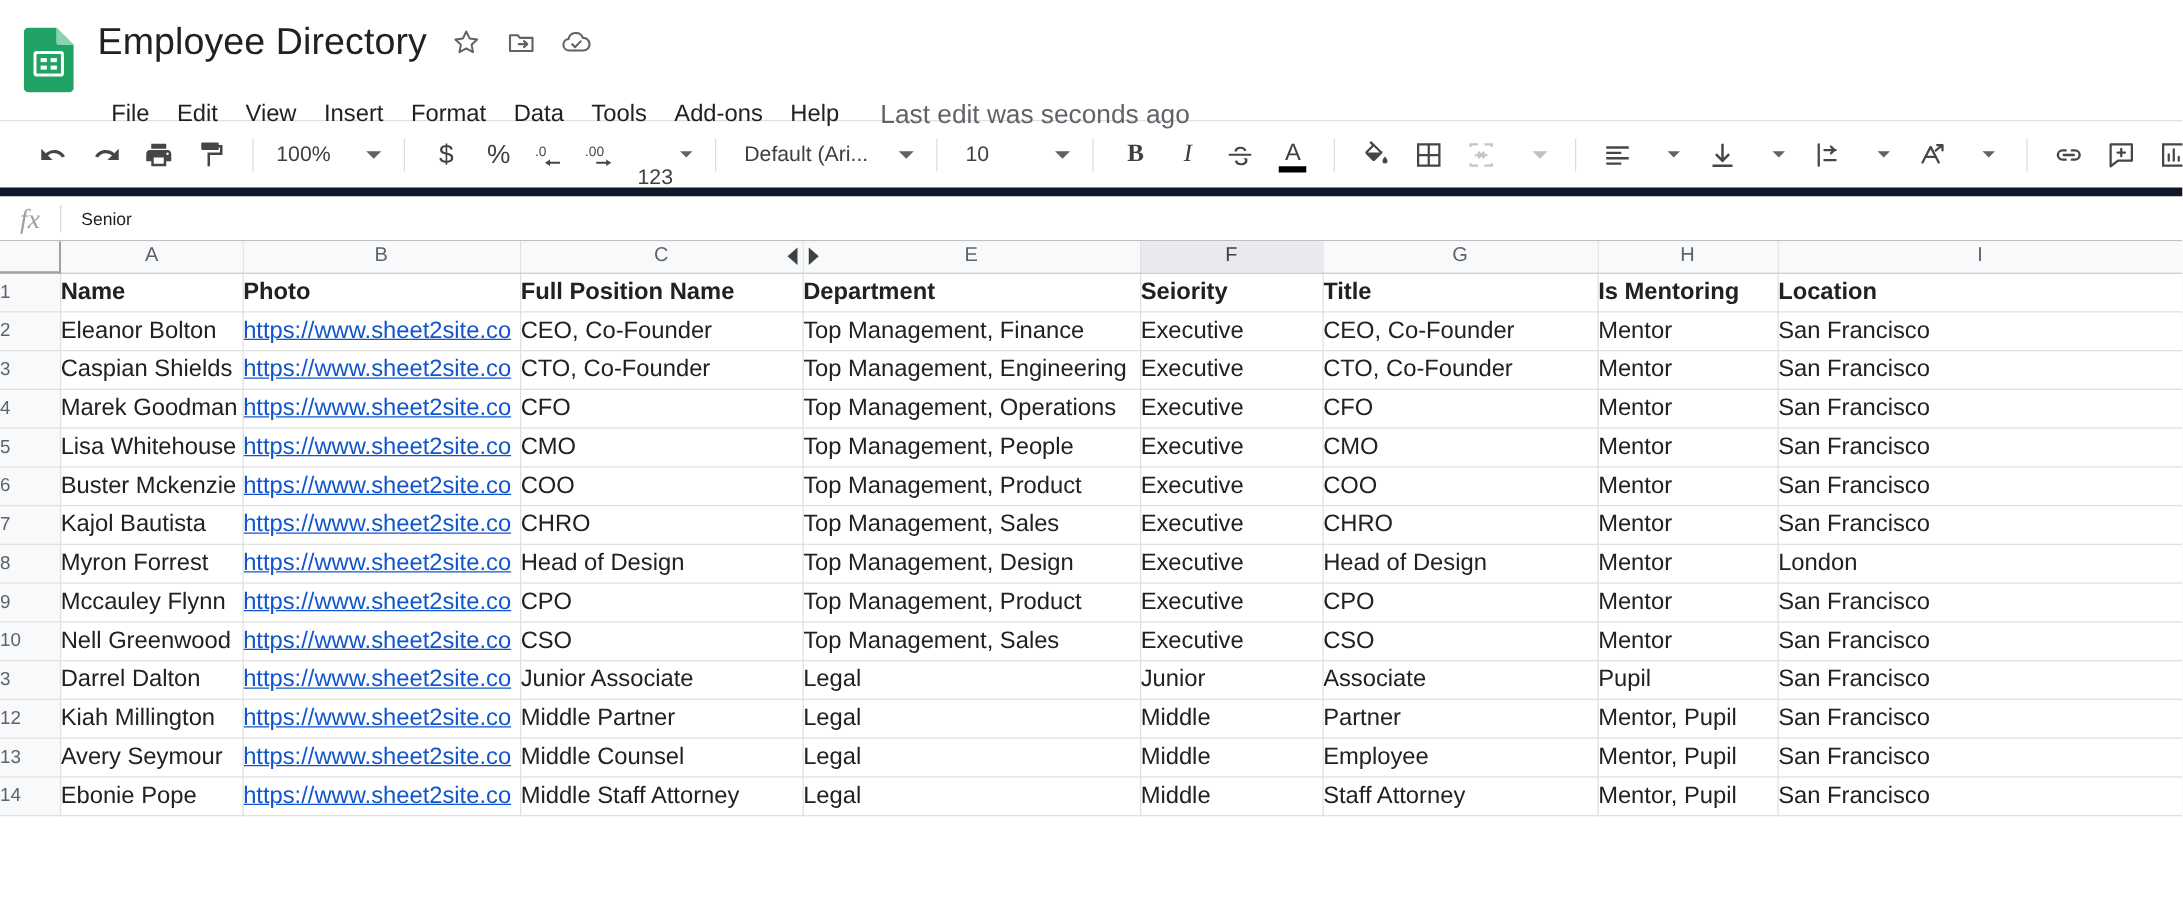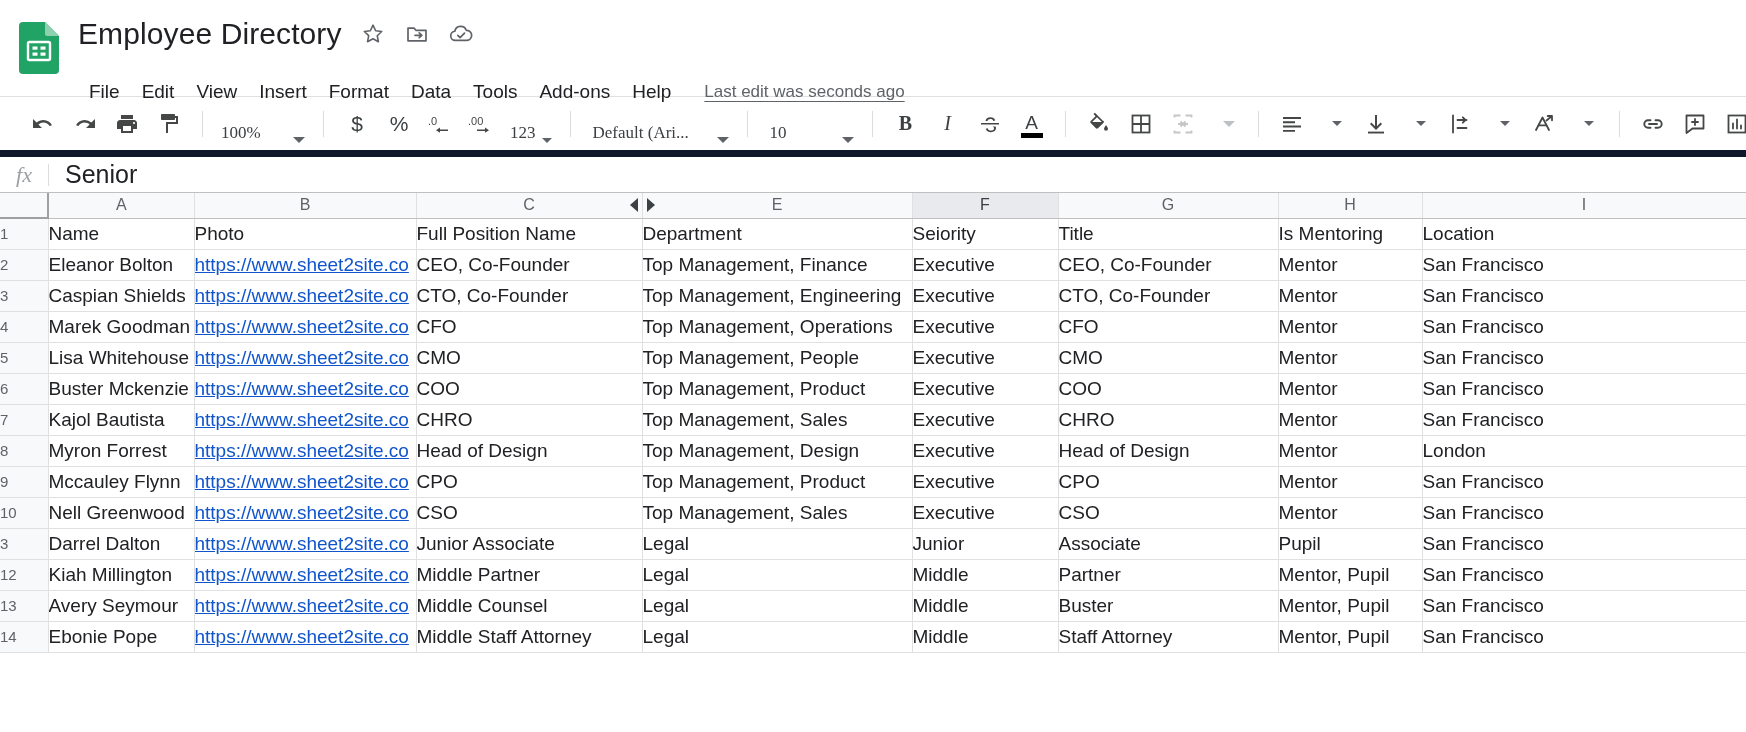--- a/index.html
+++ b/index.html
@@ -64,24 +64,23 @@
   .menu-item {
     font-size: 19px;
     color: #202124;
     padding: 3px 11px;
     border-radius: 4px;
     cursor: pointer;
     white-space: nowrap;
     line-height: 24px;
   }
   .last-edit {
-    font-size: 17px;
+    font-size: 21px;
     color: #5f6368;
     margin-left: 22px;
-    text-decoration: underline;
     text-underline-offset: 4px;
     cursor: pointer;
     white-space: nowrap;
   }
 
   
   .toolbar {
     height: 54px;
     border-top: 1px solid #e0e0e0;
     display: flex;
@@ -101,27 +100,26 @@
   }
   .tb-btn.disabled { color: #c4c7c5; }
   .tb-sep {
     width: 1px; height: 26px;
     background: #dadce0;
     margin: 0 12px;
     flex: 0 0 auto;
   }
   .tb-combo {
     display: inline-flex;
-    align-items: flex-end;
+    align-items: center;
     height: 38px;
     border-radius: 4px;
     cursor: pointer;
     padding: 0 6px;
     flex: 0 0 auto;
-    font-family: Liberation Serif, serif;
   }
   .tb-combo .cval {
     font-size: 17px; color: #3c4043;
     white-space: nowrap;
     line-height: 20px;
   }
   .caret {
     width: 0; height: 0;
     border-left: 6px solid transparent;
     border-right: 6px solid transparent;
@@ -163,21 +161,21 @@
     font-family: "Liberation Serif", serif;
     font-style: italic;
     font-size: 22px;
     color: #9aa0a6;
     flex: 0 0 auto;
   }
   .fx-divider { width: 1px; height: 22px; background: #dadce0; flex: 0 0 auto; }
   .fx-input {
     flex: 1;
     border: none; outline: none;
-    font-size: 25px;
+    font-size: 14px;
     color: #202124;
     padding-left: 16px;
     background: transparent;
     font-family: "Liberation Sans", sans-serif;
     height: 100%;
   }
 
   
   .grid-wrap {
     border-top: 1px solid #c0c0c0;
@@ -243,21 +241,21 @@
     color: #5f6368;
     border-right: 1px solid #c0c0c0;
     border-bottom: 1px solid #e0e0e0;
   }
   td.cell {
     font-size: 19px;
     color: #202124;
     padding: 0 4px 0 7px;
     line-height: 30px;
   }
-  td.cell.hdr { font-weight: normal; }
+  td.cell.hdr { font-weight: bold; }
   td.cell.link {
     color: #1155cc;
     text-decoration: underline;
   }
   
   .c-a { width: 146px; }
   .c-b { width: 222px; }
   .c-c { width: 226px; }
   .c-e { width: 270px; }
   .c-f { width: 146px; }
@@ -672,21 +670,21 @@
           <td class="cell">Mentor, Pupil</td>
           <td class="cell">San Francisco</td>
         </tr>
         <tr>
           <td class="rowhdr">13</td>
           <td class="cell">Avery Seymour</td>
           <td class="cell link">https://www.sheet2site.co</td>
           <td class="cell">Middle Counsel</td>
           <td class="cell">Legal</td>
           <td class="cell">Middle</td>
-          <td class="cell">Buster</td>
+          <td class="cell">Employee</td>
           <td class="cell">Mentor, Pupil</td>
           <td class="cell">San Francisco</td>
         </tr>
         <tr>
           <td class="rowhdr">14</td>
           <td class="cell">Ebonie Pope</td>
           <td class="cell link">https://www.sheet2site.co</td>
           <td class="cell">Middle Staff Attorney</td>
           <td class="cell">Legal</td>
           <td class="cell">Middle</td>

